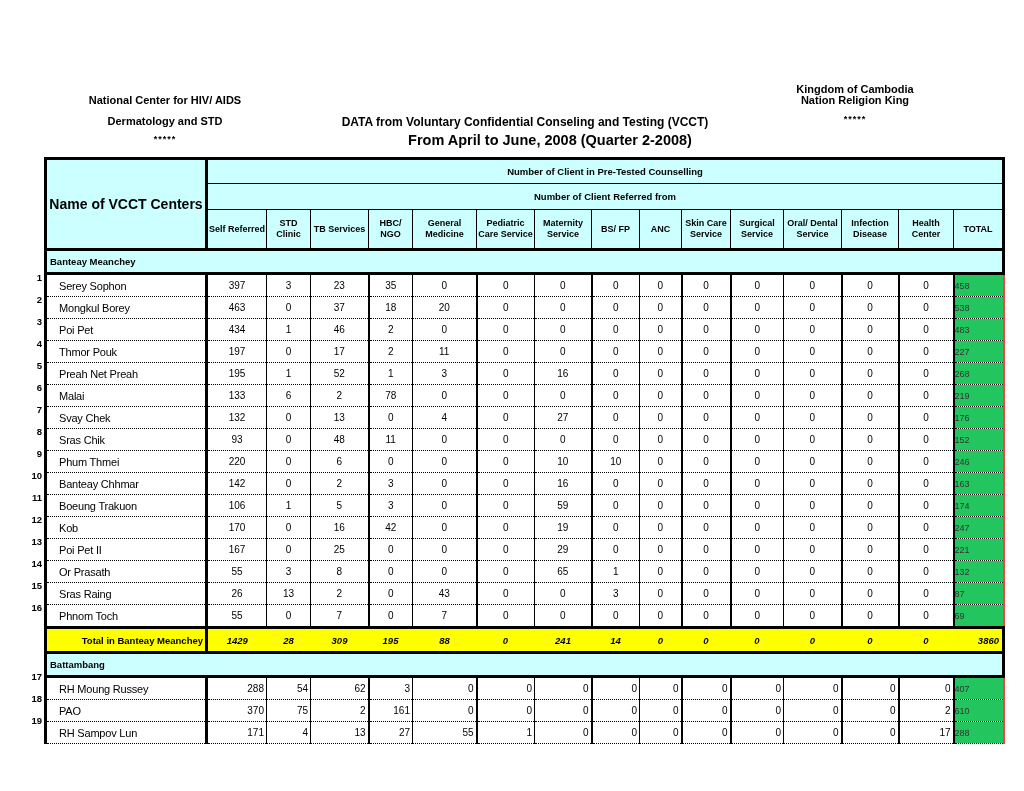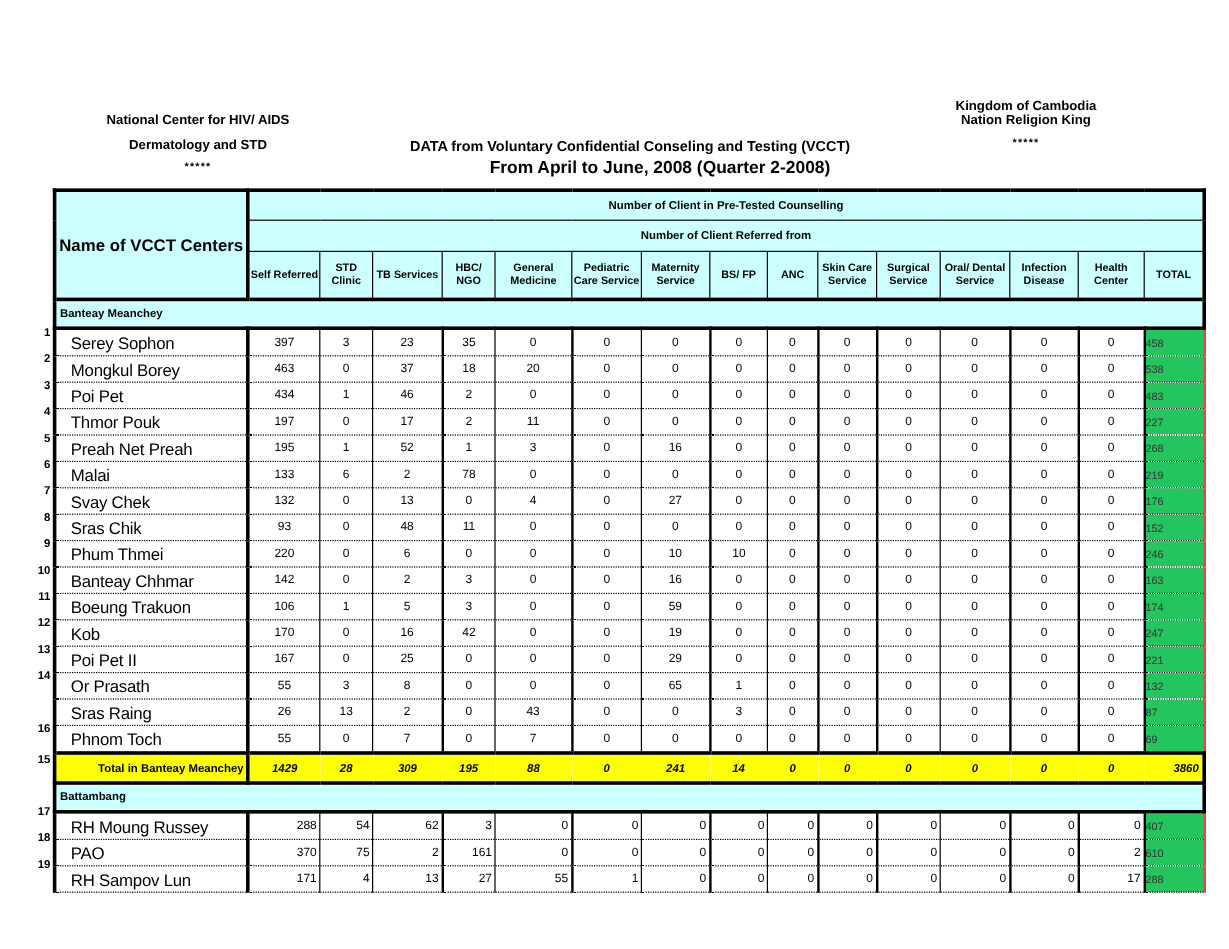--- a/index.html
+++ b/index.html
@@ -17,21 +17,21 @@
 
   table.grid { position:absolute; left:44px; top:157px; border-collapse:collapse; table-layout:fixed; }
   table.grid td { padding:0; font-size:9.5px; text-align:center; vertical-align:middle; overflow:hidden; white-space:nowrap; }
   .hd { background:#ccffff; font-weight:bold; border:1px solid #000; line-height:11px; white-space:normal !important; }
   .hd.top { height:23px; font-size:9.5px; }
   .hd.mid { height:25px; }
   .hd.sub { height:38px; font-size:9px; }
   .hd.name { border-left:3px solid #000; border-right:3px solid #000; font-size:14px; }
   .sect td { background:#ccffff; height:21px; font-weight:bold; text-align:left !important; padding-left:3px !important; font-size:9px; border-top:3px solid #000; border-bottom:3px solid #000; border-left:3px solid #000; border-right:3px solid #000; }
   tr.row td { height:21px; background:#fff; border-left:1px solid #000; border-right:1px solid #000; border-bottom:1px dotted #000; font-size:10px; }
-  tr.row td.nm { text-align:left; padding-left:12px; border-left:3px solid #000; border-right:3px solid #000; font-size:14px; letter-spacing:-0.2px;margin-top:44px; }
+  tr.row td.nm { text-align:left; padding-left:12px; border-left:3px solid #000; border-right:3px solid #000; font-size:11px; letter-spacing:-0.2px;margin-top:44px; }
   tr.row td.sr { border-left:2px solid #000; }
   tr.row td.bold-r { border-right:2px solid #000; }
   tr.row td.tot { background:#22c55e; text-align:left; padding-right:2px; font-size:9px; color:#333; border-right:2px solid #ef4444; }
   tr.row.b2 td.v { text-align:right; padding-right:2px; }
   tr.totrow td { background:#ffff00; height:22px; font-weight:bold; font-style:italic; font-size:9.5px; border-top:3px solid #000; border-bottom:3px solid #000; }
   tr.totrow td.tl { font-style:normal; text-align:right; padding-right:2px; border-left:3px solid #000; border-right:3px solid #000; }
   tr.totrow td.tt { border-right:3px solid #000; text-align:right; padding-right:3px; }
   .rownum { position:absolute; left:24px; width:18px; text-align:right; font-size:9.5px; font-weight:bold; }
 </style>
 </head>
@@ -471,18 +471,18 @@
     <div class="rownum" style="top: 360px;">5</div>
     <div class="rownum" style="top: 382px;">6</div>
     <div class="rownum" style="top: 404px;">7</div>
     <div class="rownum" style="top: 426px;">8</div>
     <div class="rownum" style="top: 448px;">9</div>
     <div class="rownum" style="top: 470px;">10</div>
     <div class="rownum" style="top: 492px;">11</div>
     <div class="rownum" style="top: 514px;">12</div>
     <div class="rownum" style="top: 536px;">13</div>
     <div class="rownum" style="top: 558px;">14</div>
-    <div class="rownum" style="top: 580px; margin-top: 48px;">15</div>
+    <div class="rownum" style="top: 580px;">15</div>
     <div class="rownum" style="top: 602px;">16</div>
     <div class="rownum" style="top: 671px;">17</div>
     <div class="rownum" style="top: 693px;">18</div>
     <div class="rownum" style="top: 715px;">19</div>
   </div>
 
 </body></html>

